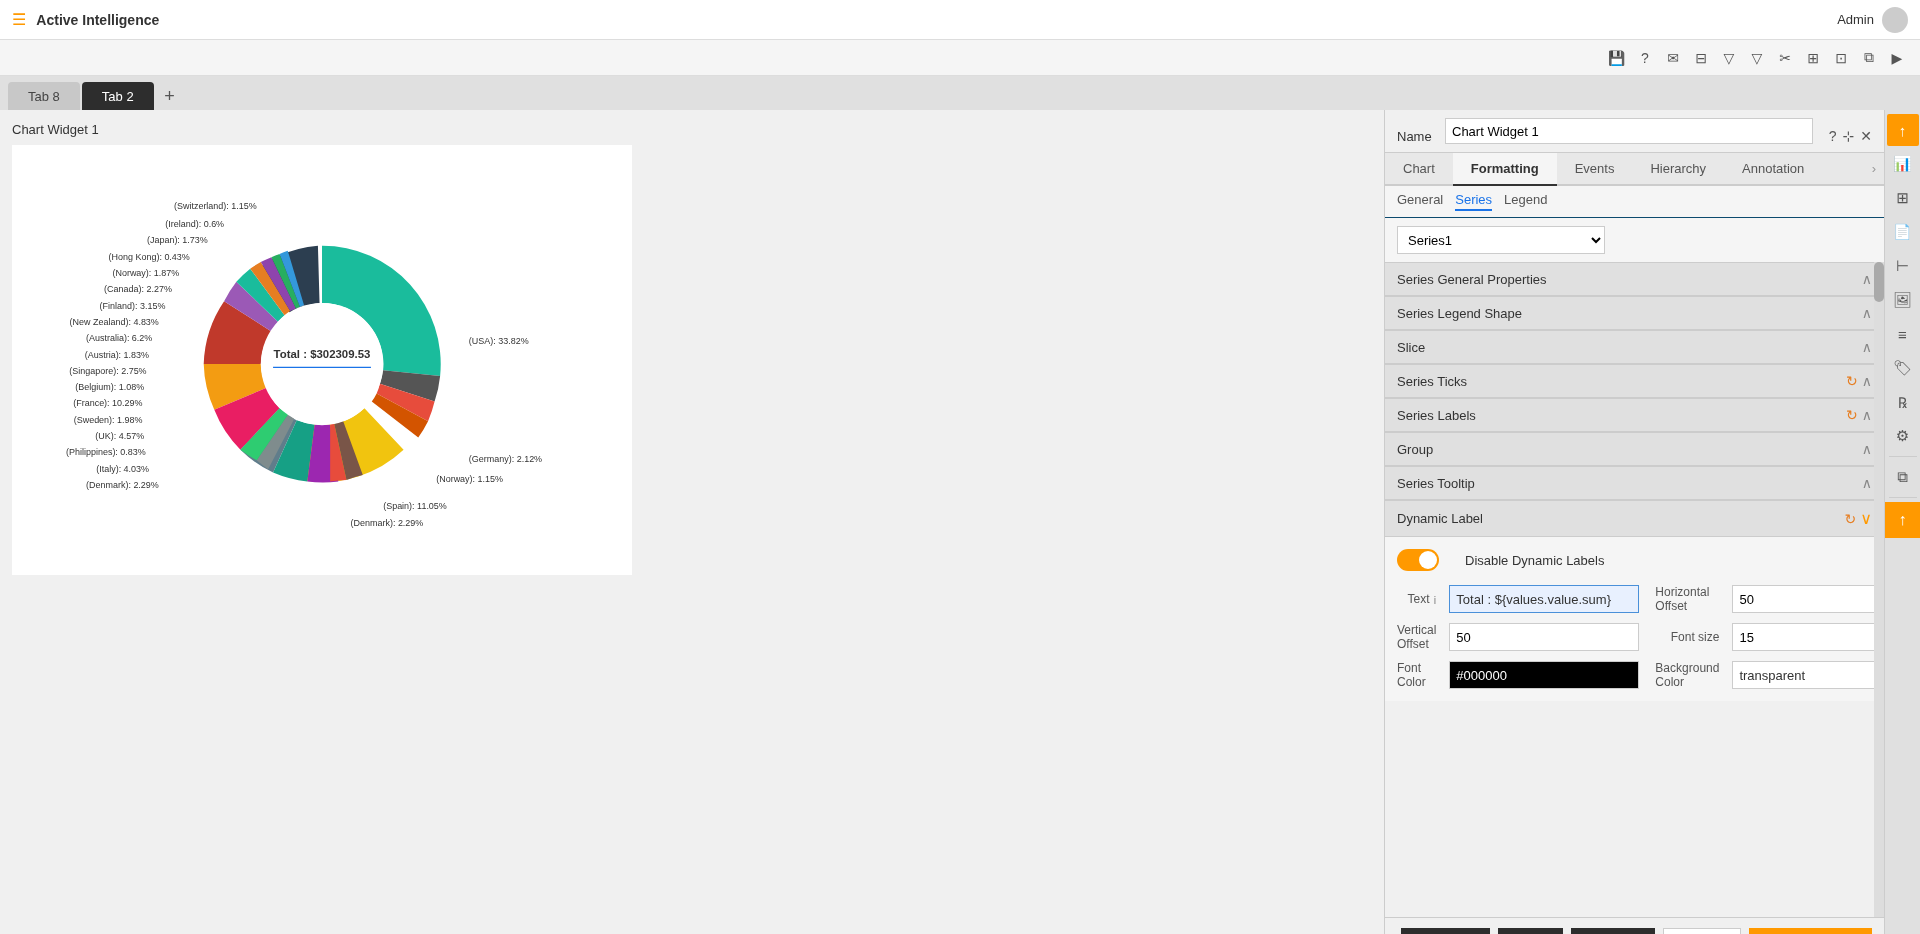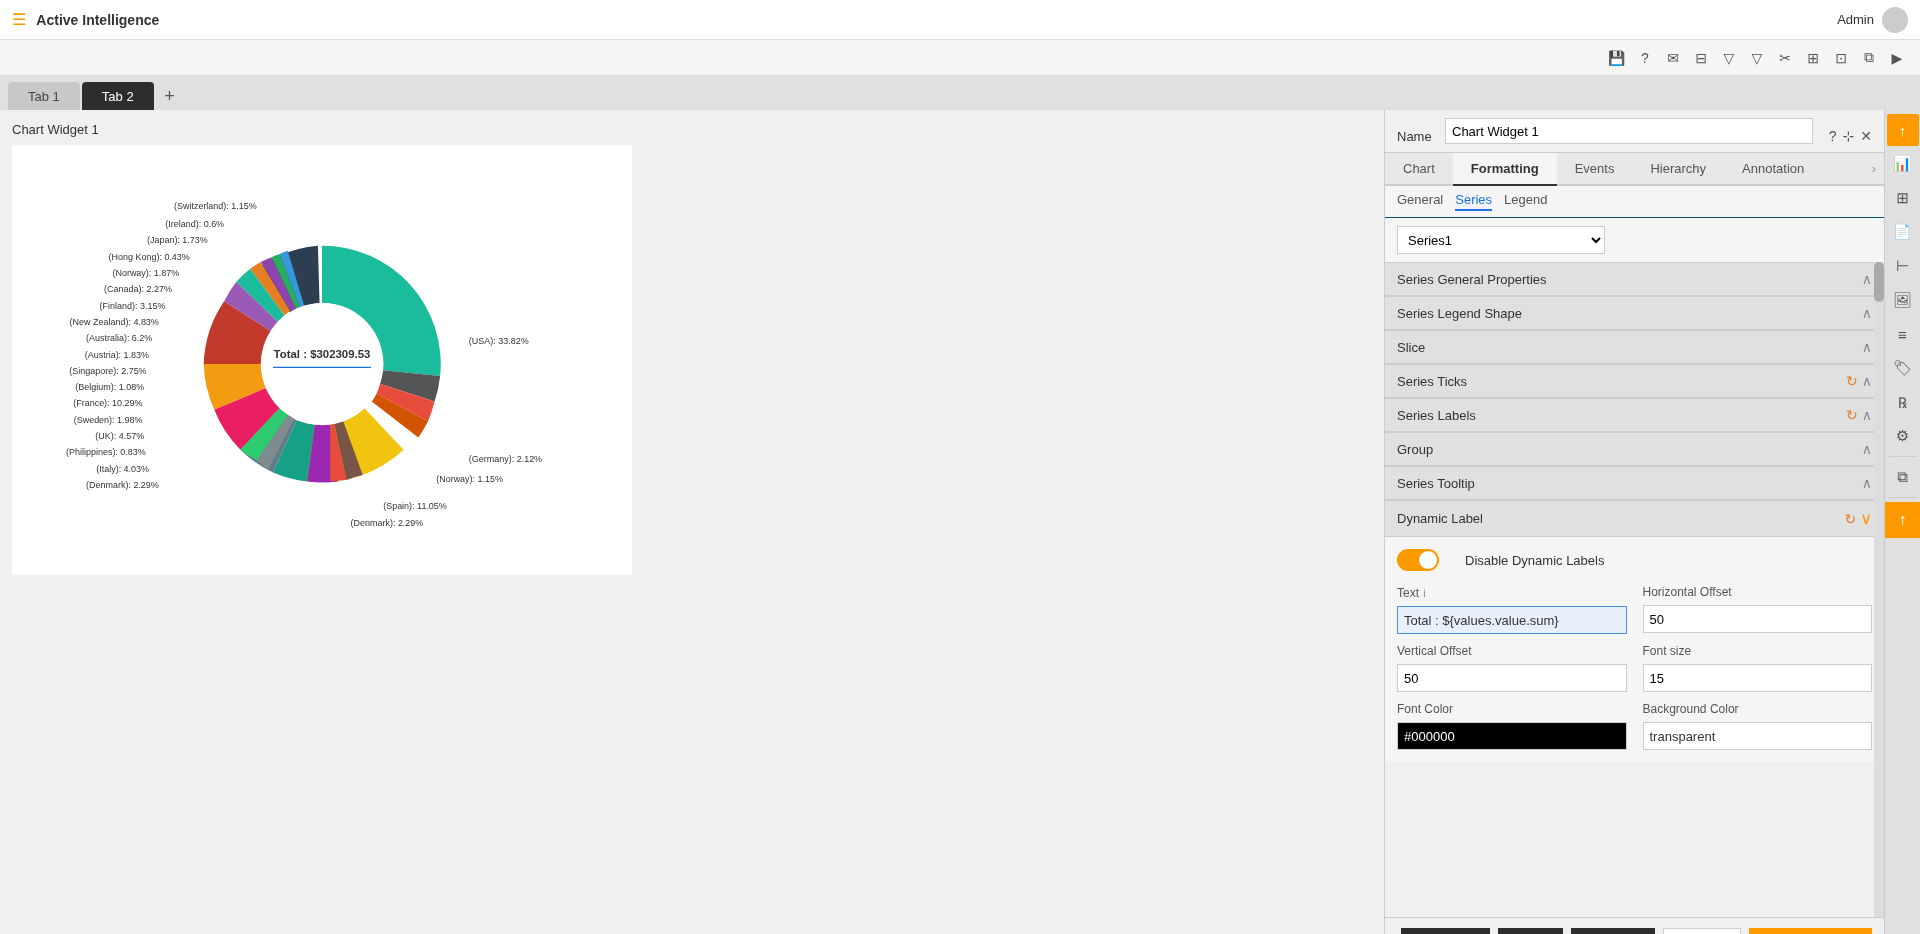--- a/index.html
+++ b/index.html
@@ -228,21 +228,21 @@
       top: 2px;
       right: 2px;
     }
     .toggle-label { font-size: 13px; color: #333; }
 
     .form-grid {
       display: grid;
       grid-template-columns: 1fr 1fr;
       gap: 10px 16px;
     }
-    .form-field { display: flex; flex-direction: column; gap: 6px; }
+    .form-field { display: flex; flex-direction: row; gap: 13px; justify-content: flex-end; }
     .form-field label { font-size: 12px; color: #555; display: flex; align-items: center; gap: 4px; }
     .form-input {
       height: 28px;
       border: 1px solid #ccc;
       background: #fff;
       padding: 0 6px;
       font-size: 13px;
     }
     .form-input.highlighted {
       border: 1px solid #4a90d9;
@@ -378,21 +378,21 @@
   <span class="toolbar-icon">▽</span>
   <span class="toolbar-icon">✂</span>
   <span class="toolbar-icon">⊞</span>
   <span class="toolbar-icon">⊡</span>
   <span class="toolbar-icon">⧉</span>
   <span class="toolbar-icon">▶</span>
 </div>
 
 <div class="tabs-bar">
   <div class="tab inactive">
-    <span>Tab 1</span>
+    <span>Tab 8</span>
   </div>
   <div class="tab active">
     <span>Tab 2</span>
   </div>
   <div class="tab-add">+</div>
 </div>
 
 <div class="main-area">
 
   <div class="chart-area">

